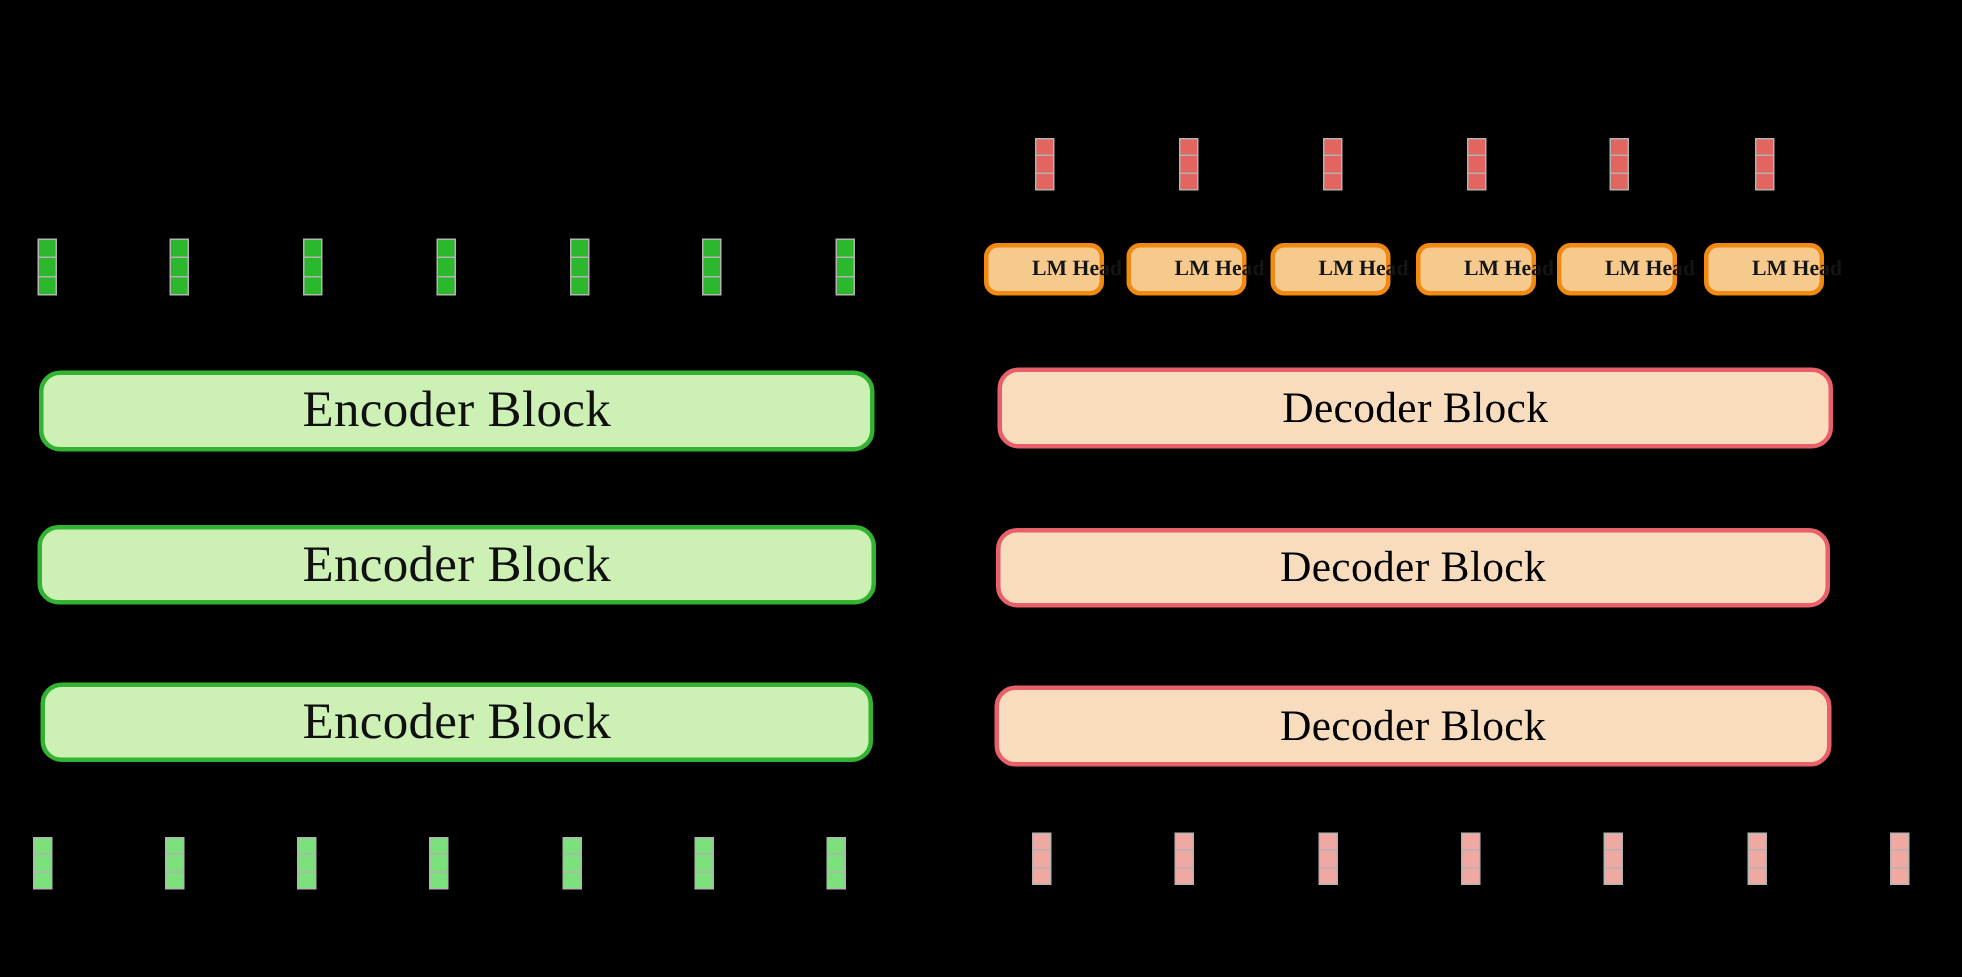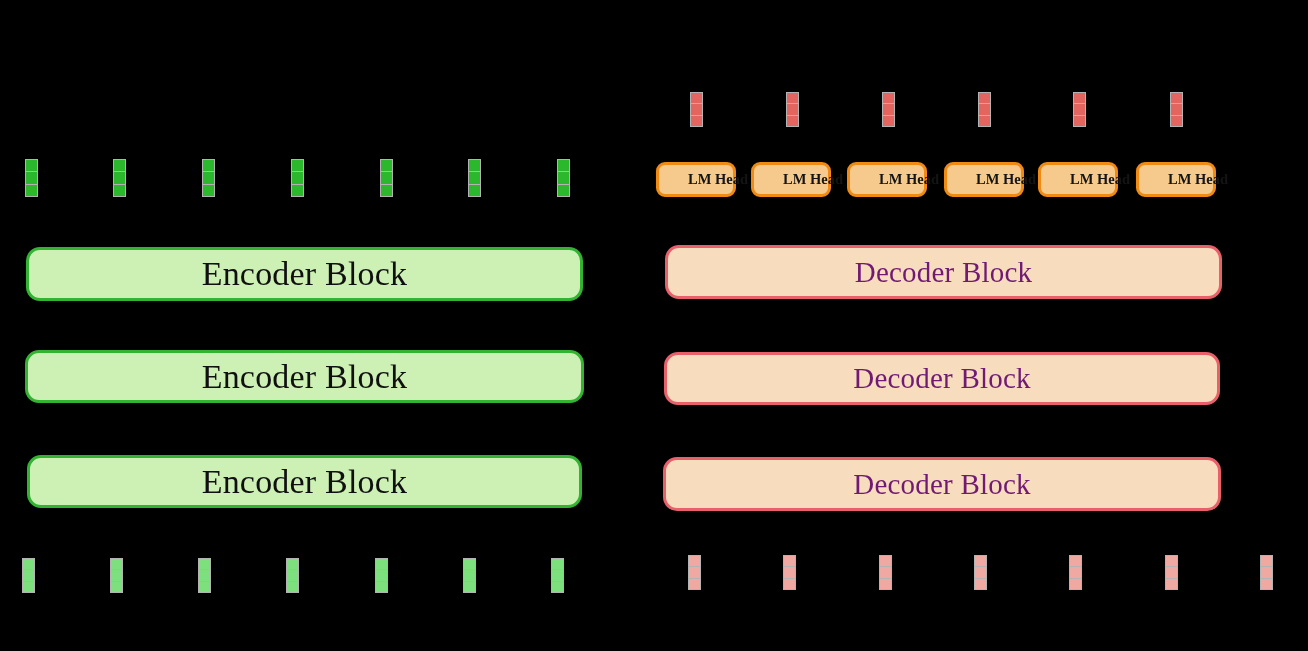--- a/index.html
+++ b/index.html
@@ -48,21 +48,21 @@
   }
   .encoder-block {
     background: #cdf0b5;
     border: 3px solid #32b332;
     color: #101010;
     font-size: 34px;
   }
   .decoder-block {
     background: #f7dcbe;
     border: 3px solid #e8606a;
-    color: #701a75;
+    color: #000000;
     font-size: 29px;
   }
 
   
   .lm-head {
     position: absolute;
     box-sizing: border-box;
     display: flex;
     align-items: center;
     justify-content: center;

